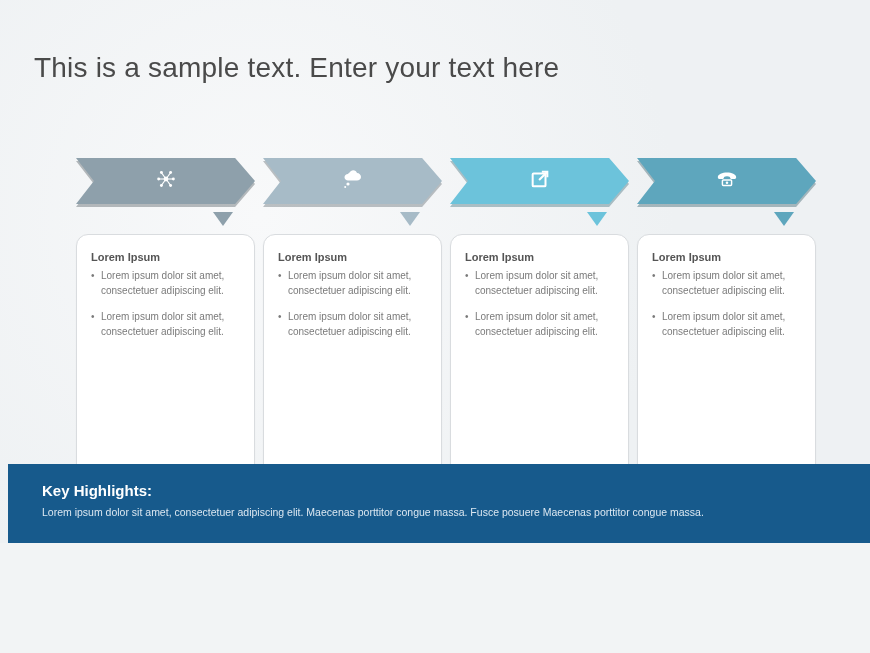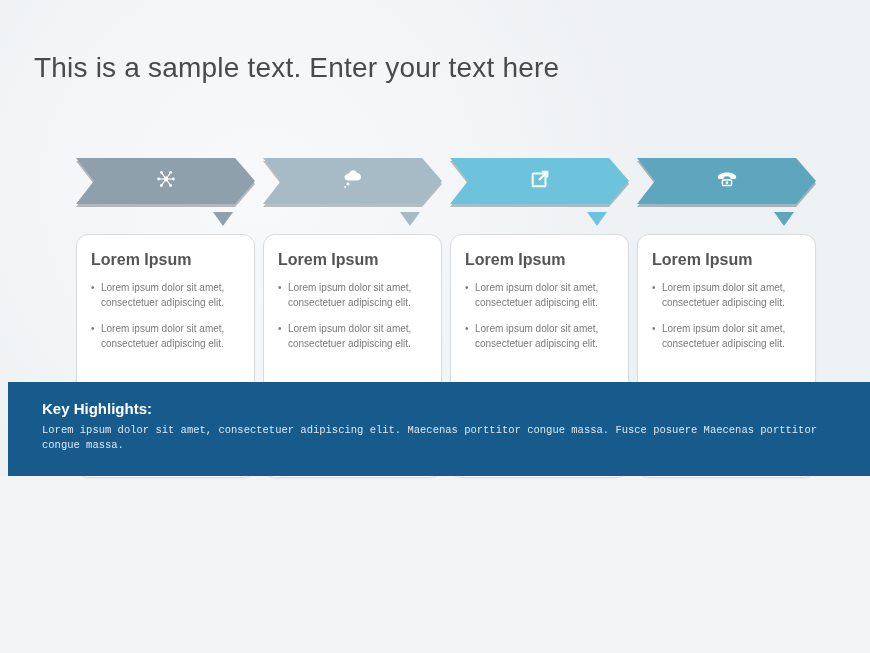--- a/index.html
+++ b/index.html
@@ -4,21 +4,21 @@
 <style>
   * { box-sizing: border-box; margin: 0; padding: 0; }
   html, body { width: 870px; height: 653px; overflow: hidden; }
   body {
     font-family: Arial, Helvetica, sans-serif;
     background: #f2f4f5;
     position: relative;
   }
   .slide {
     width: 870px;
-    height: 476px;
+    height: 543px;
     background: radial-gradient(circle at 30% 40%, #f8f9fa 0%, #eef1f3 60%);
     position: relative;
   }
   .title {
     position: absolute;
     top: 52px;
     left: 34px;
     font-size: 28px;
     color: #4a4a4a;
     font-weight: 400;
@@ -58,24 +58,24 @@
   .card {
     background: #fff;
     border: 1px solid #d9dcdf;
     border-radius: 12px;
     margin-top: 22px;
     padding: 16px 14px 18px 14px;
     min-height: 244px;
     box-shadow: 0 1px 2px rgba(0,0,0,.04);
   }
   .card h4 {
-    font-size: 16px;
+    font-size: 11px;
     color: #555;
     font-weight: 700;
-    margin-bottom: 12px;
+    margin-bottom: 6px;
   }
   .card ul { list-style: none; }
   .card li {
     font-size: 10px;
     line-height: 1.45;
     color: #7a7a7a;
     margin-bottom: 12px;
     padding-left: 10px;
     position: relative;
   }
@@ -96,21 +96,20 @@
   }
   .footer h5 {
     font-size: 15px;
     font-weight: 700;
     margin-bottom: 6px;
   }
   .footer p {
     font-size: 10.5px;
     line-height: 1.5;
     color: #dbe7f1;
-    font-family: Liberation Mono, monospace;
   }
 </style>
 </head>
 <body>
 
 <div class="slide">
 
   <div class="title">This is a sample text. Enter your text here</div>
 
   <div class="steps">

